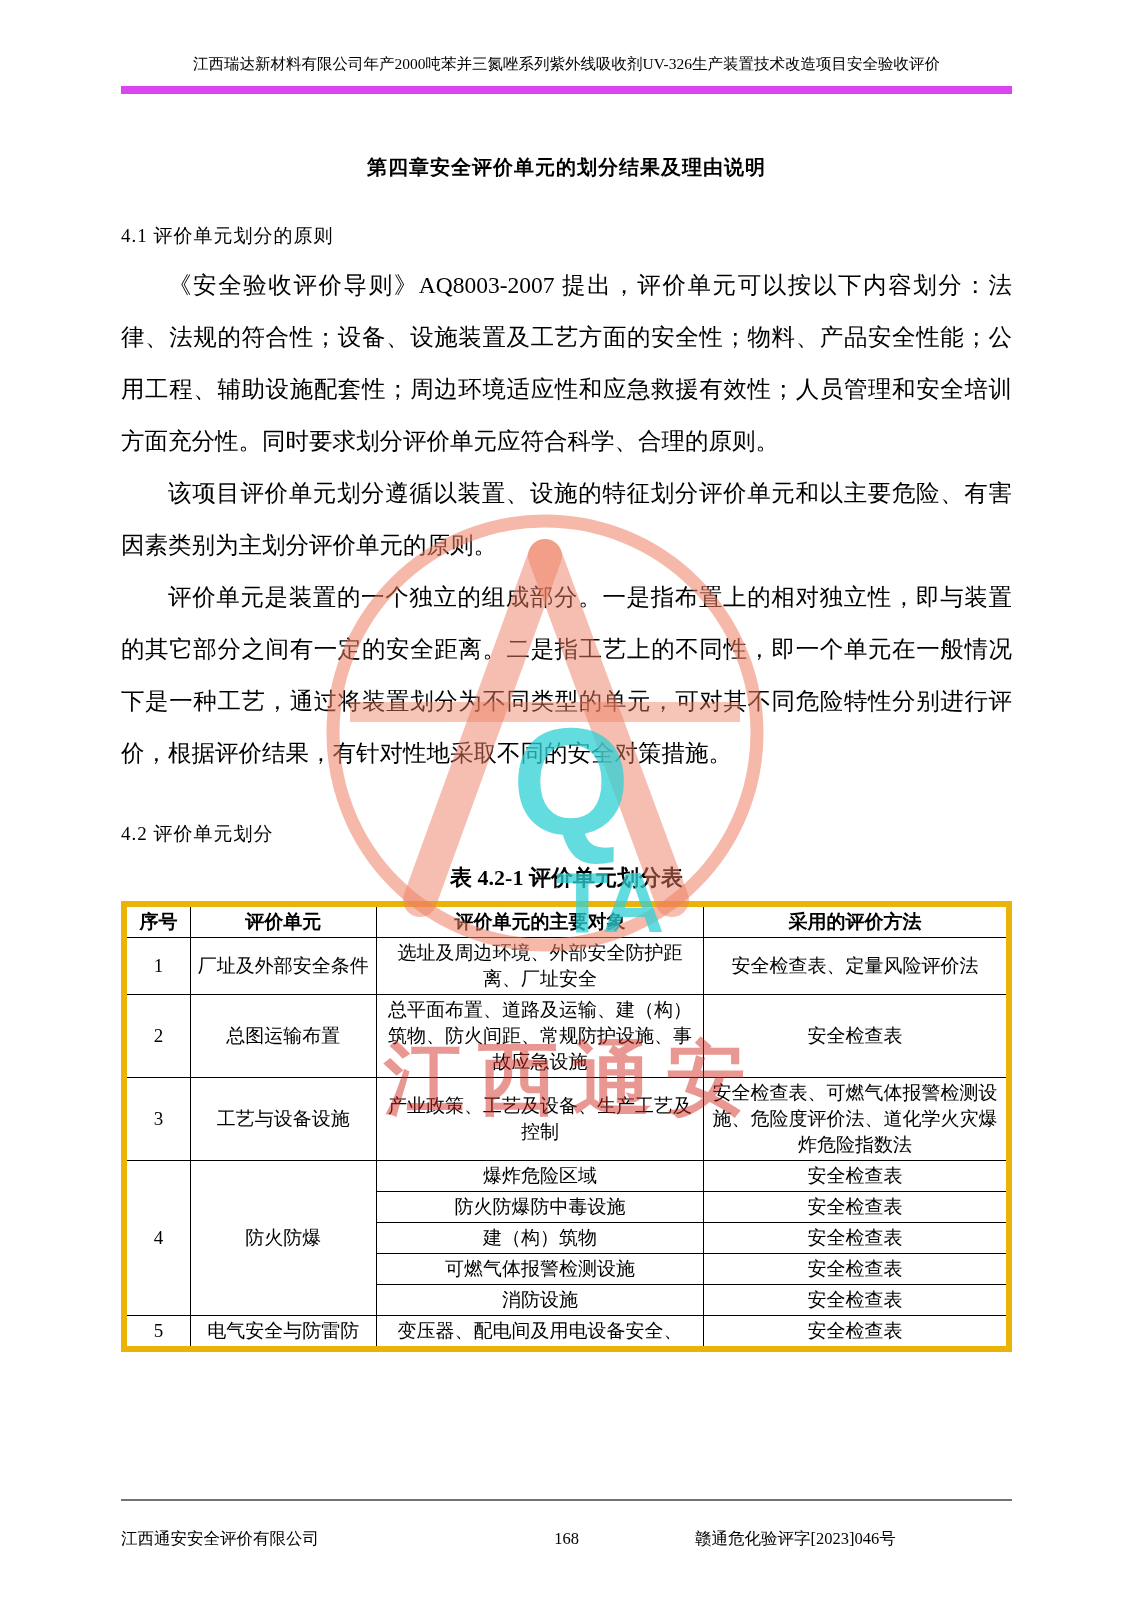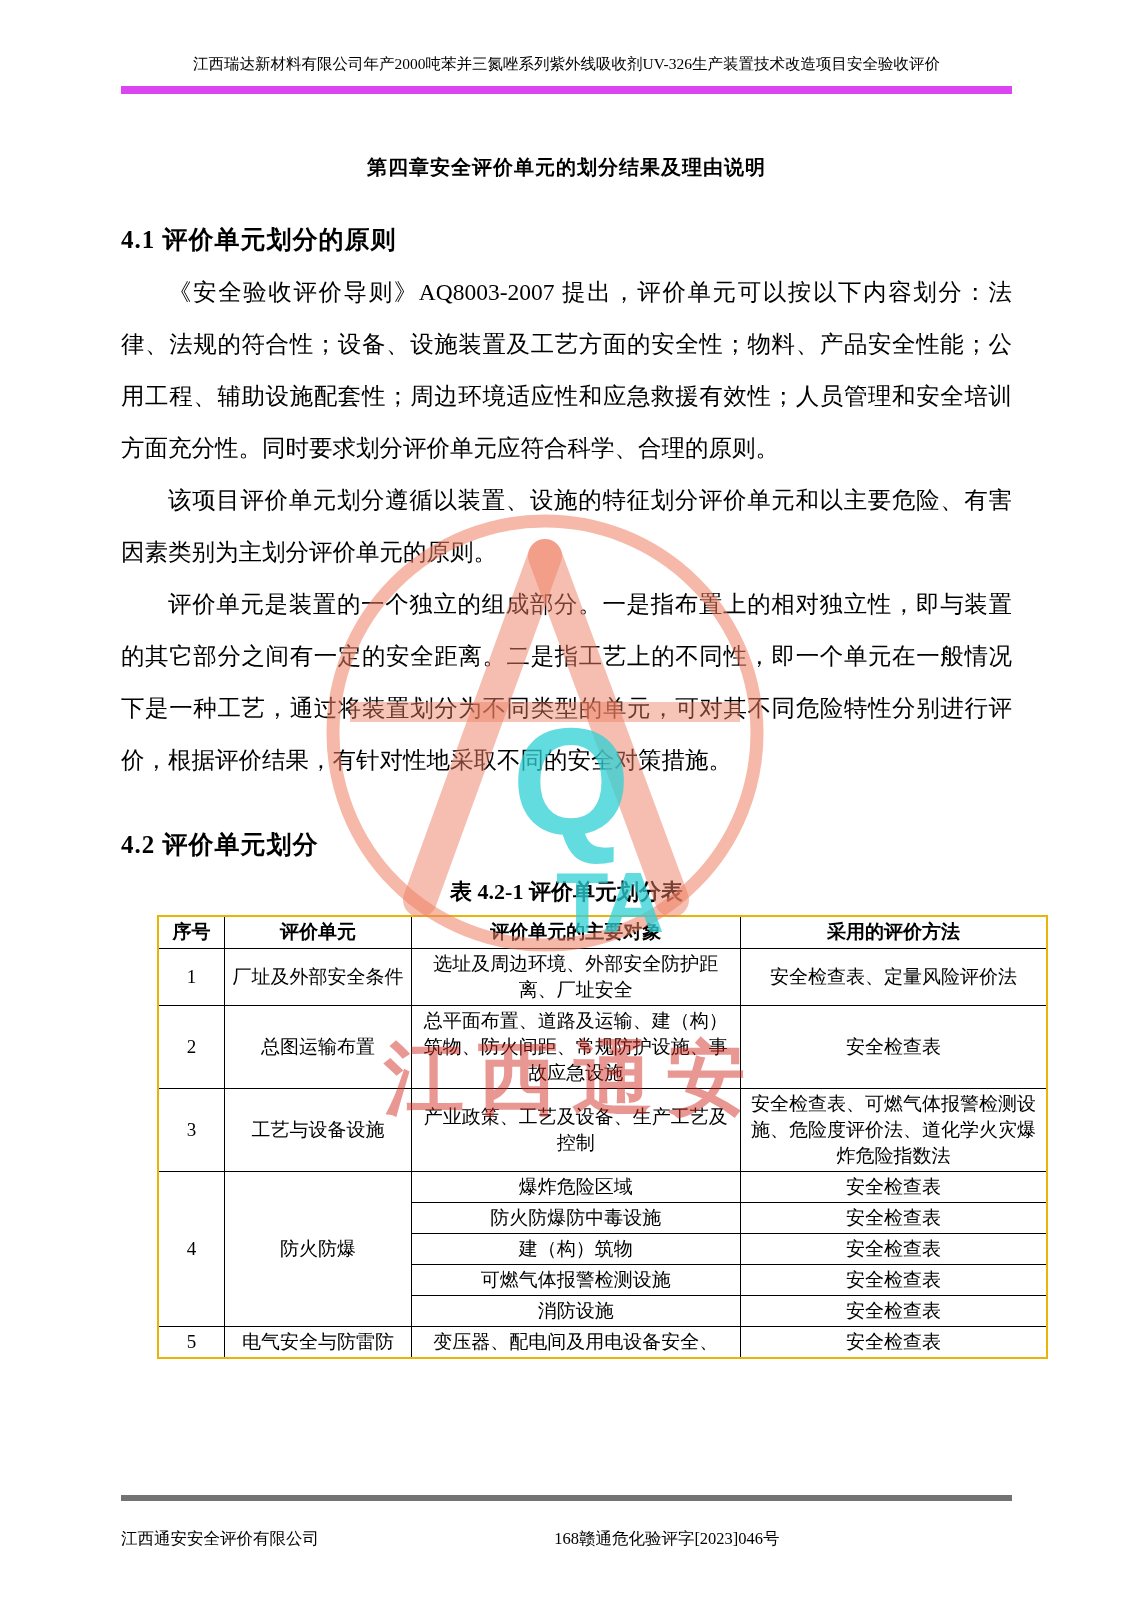--- a/index.html
+++ b/index.html
@@ -13,49 +13,48 @@
 
   .header { text-align:center; font-size:15.5px; line-height:20px;
             padding-bottom:12px; border-bottom:8px solid #d946ef; }
 
   h1.chapter-title {
     font-family:Liberation Sans, sans-serif;
     font-size:20px; font-weight:bold; text-align:center;
     margin:60px 0 0 0; letter-spacing:1px;
   }
   h2.section-heading {
-    font-size:25px; font-weight:bold; margin:42px 0 10px 0; letter-spacing:1px;
+    font-size:19px; font-weight:normal; margin:42px 0 10px 0; letter-spacing:1px;
   }
   p.body-para {
     font-size:23.5px; line-height:52px; text-align:justify;
     text-indent:2em; margin:0;
   }
   .table-caption {
     text-align:center; font-weight:bold; font-size:22px; margin:16px 0 8px 0;
   }
   table.unit-table {
     width:100%; border-collapse:collapse; table-layout:fixed;
-    border:2px solid #eab308;
-    margin-left:36px;
+    border:6px solid #eab308;
   }
   .unit-table th, .unit-table td {
     border:1.5px solid #000; text-align:center; vertical-align:middle;
     font-size:19px; line-height:26px; padding:2px 4px; overflow:hidden;
   }
   .unit-table th { font-weight:bold; height:32px; }
   .unit-table td { height:30px; }
 
   .footer {
     position:absolute; left:121px; right:119px; bottom:50px; z-index:1;
-    border-top:6px solid #737373; padding-top:10px;
+    border-top:2px solid #737373; padding-top:10px;
     display:flex; align-items:baseline; font-size:16.5px;
   }
   .footer .f-left  { flex:1; text-align:left; }
   .footer .f-center{ flex:0 0 auto; text-align:center;margin-top:18px; }
-  .footer .f-right { flex:1; text-align:left; }
+  .footer .f-right { flex:1; text-align:center; }
 
   .watermark-layer { position:absolute; inset:0; z-index:3; pointer-events:none; }
   .wm-red {
     position:absolute; left:384px; top:1026px;
     font-size:80px; font-weight:bold; letter-spacing:14px;
     color:rgba(206,38,28,0.48); white-space:nowrap;
     font-family:"Liberation Serif", serif;
   }
   .wm-letter { font-family:"Liberation Sans", sans-serif; font-weight:bold; }
 </style>

